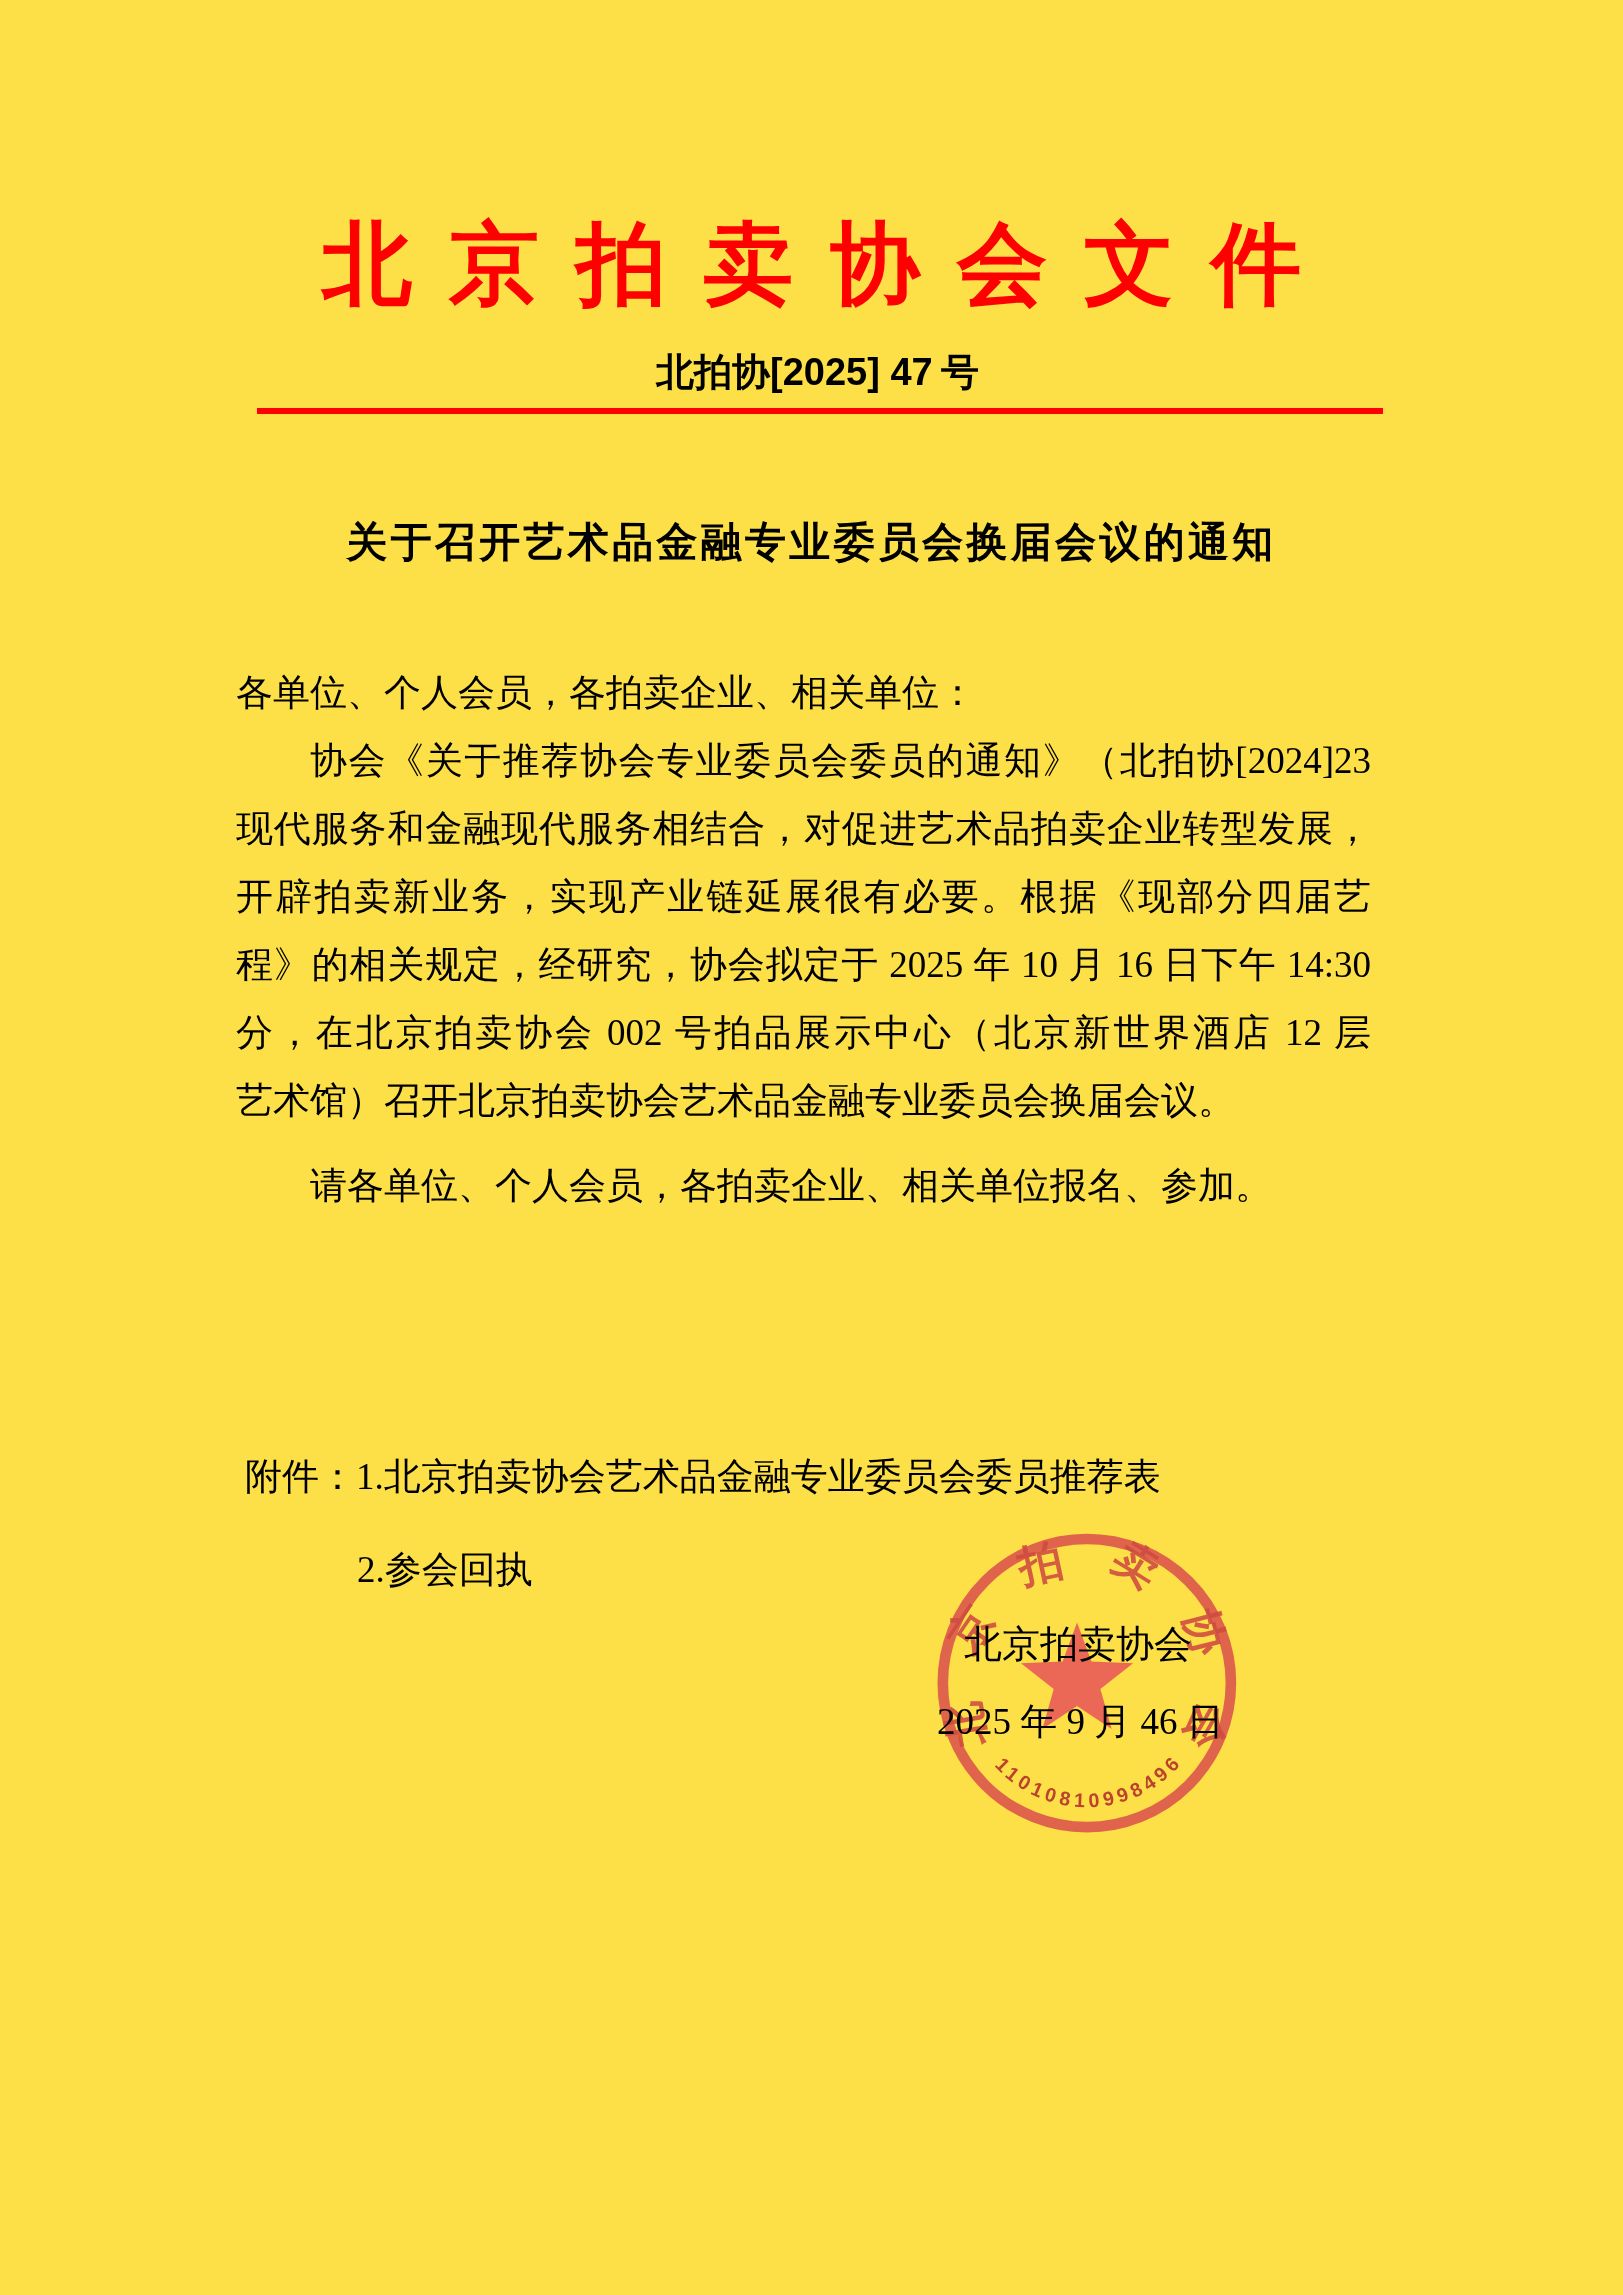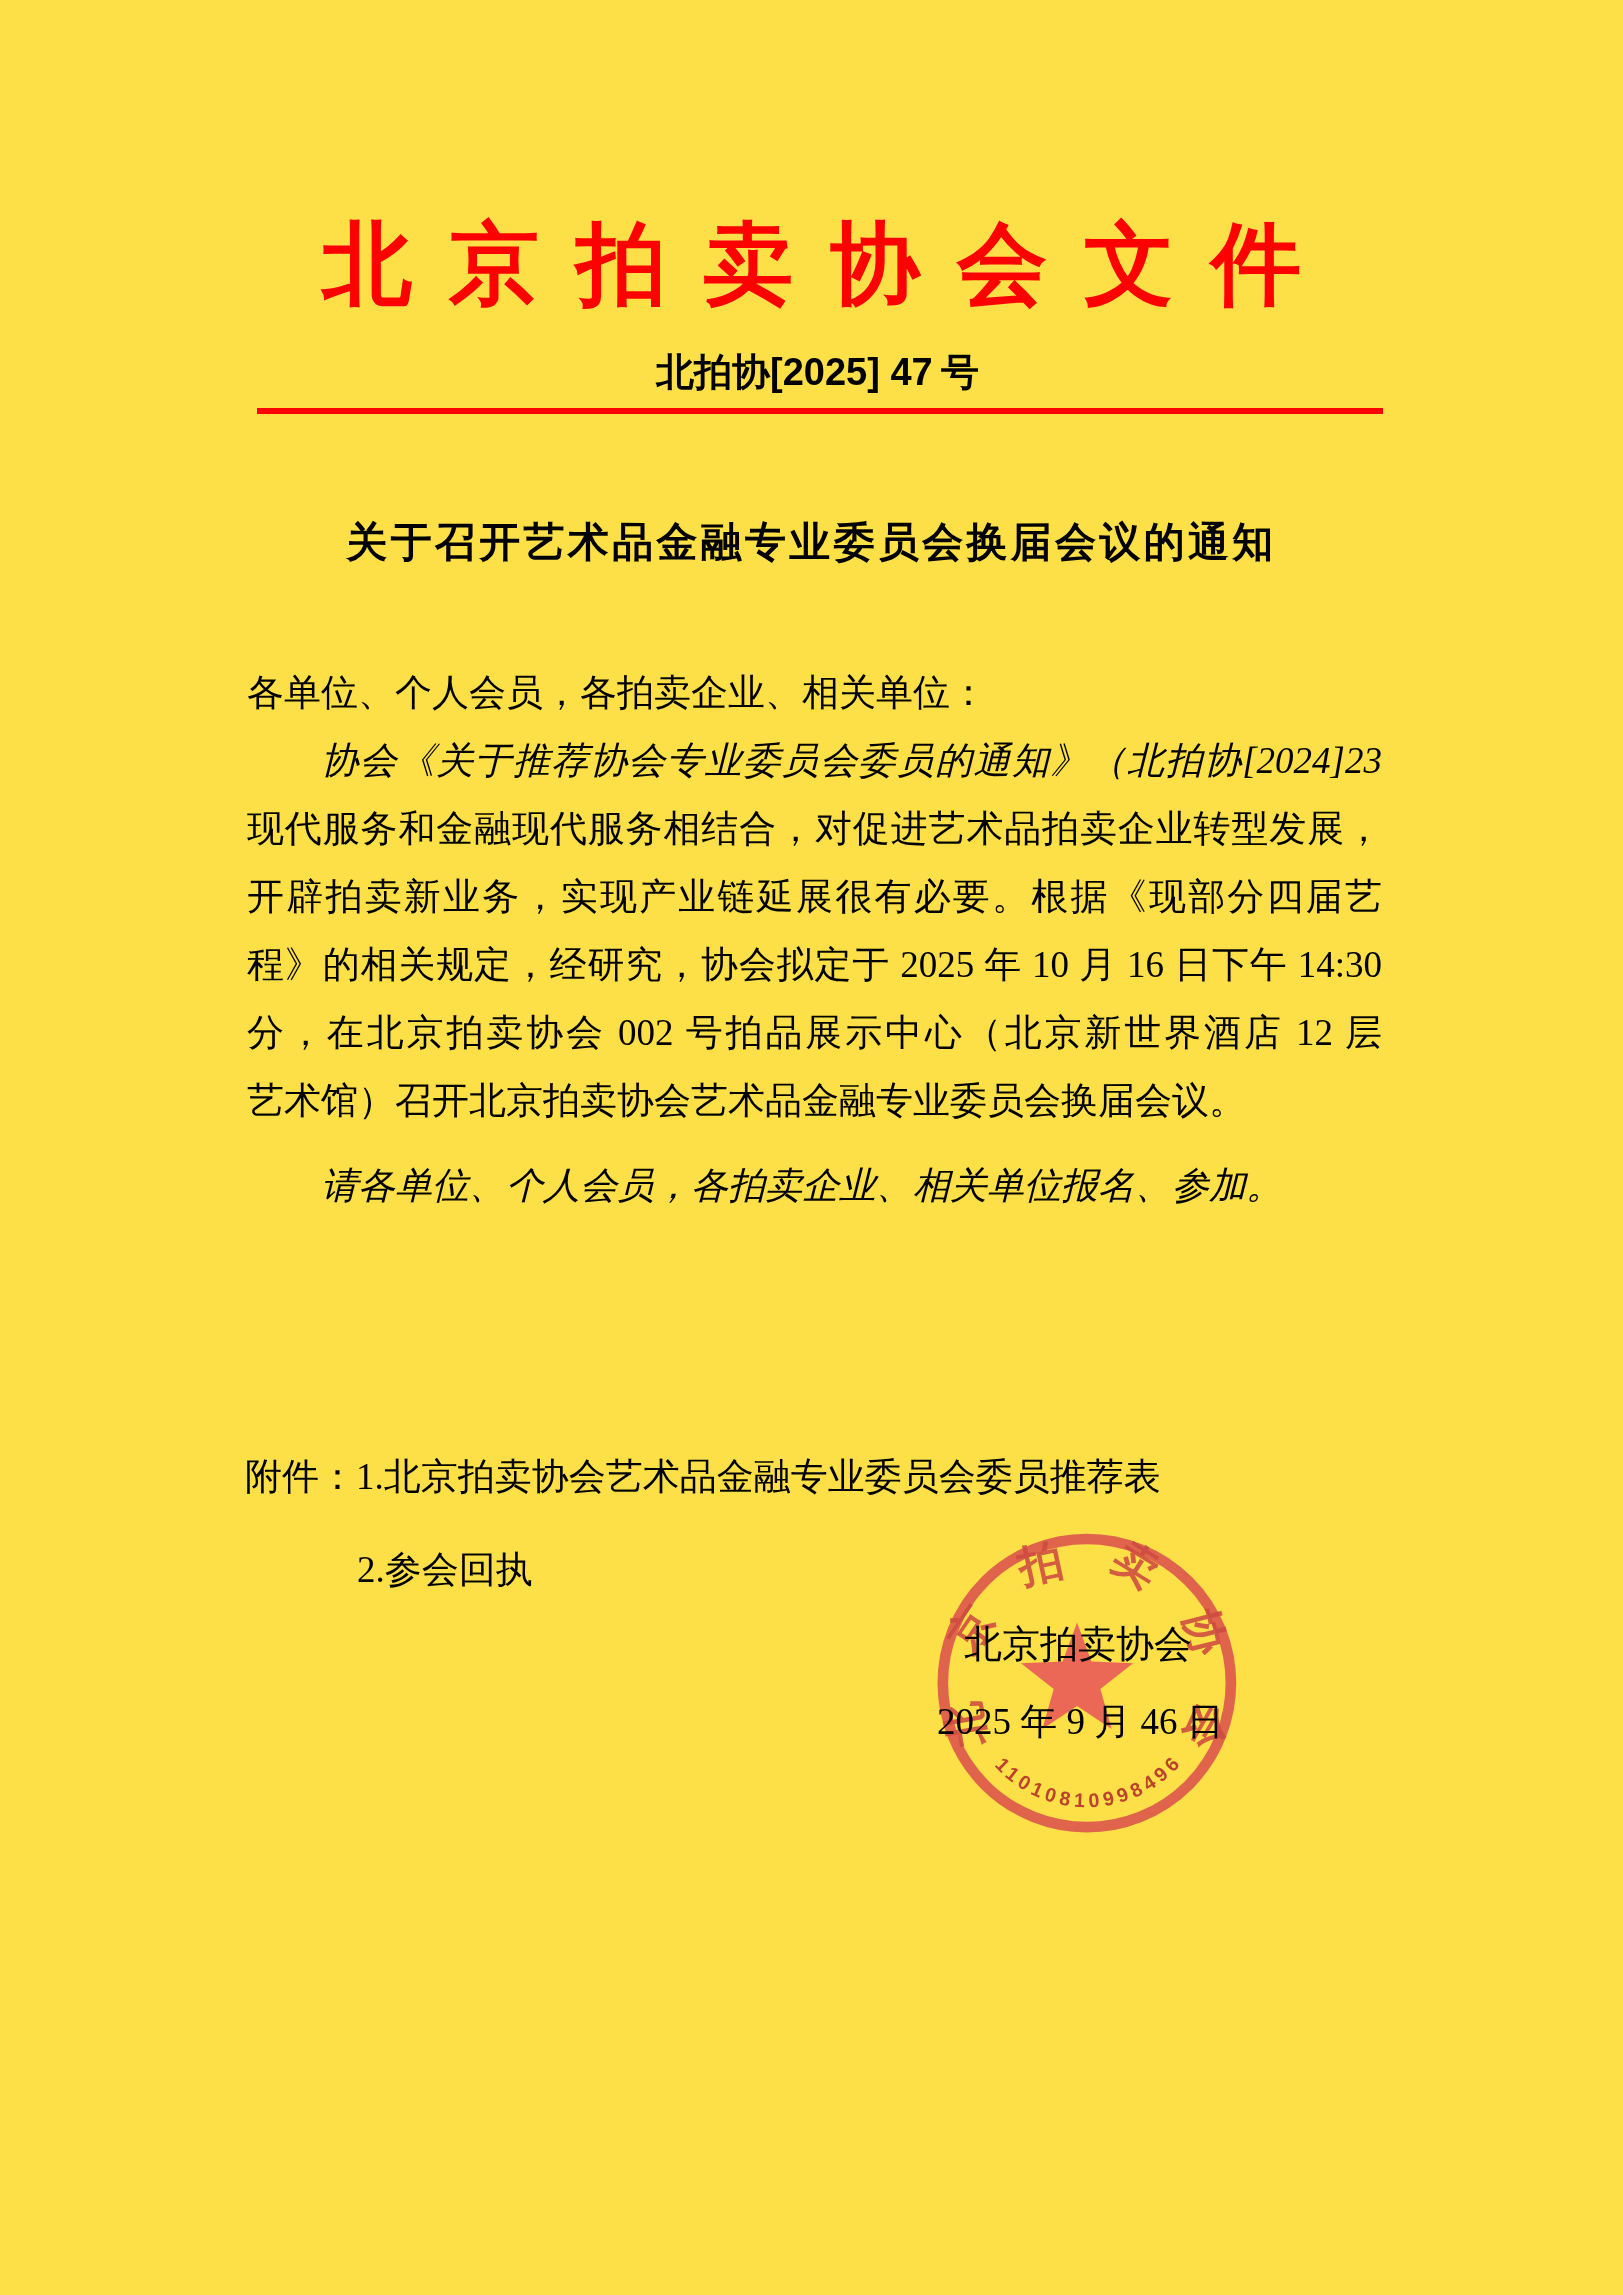--- a/index.html
+++ b/index.html
@@ -45,27 +45,27 @@
   
   .doc-title {
     position:absolute; top:515px; left:0; width:100%;
     text-align:center;
     font-size:41px; font-weight:bold;
     letter-spacing:3.3px;
     white-space:nowrap;
   }
   
   .body-block {
-    position:absolute; top:659px; left:247px; width:1135px;
+    position:absolute; top:659px; left:236px; width:1135px;
     font-size:37px;
   }
   .line { height:68px; line-height:68px; white-space:nowrap; }
   .line.j { text-align:justify; text-align-last:justify; white-space:normal;
             overflow:hidden; }
-  .line.ind { text-indent:74px;font-style:italic; }
+  .line.ind { text-indent:74px; }
   .line.gap { margin-top:17px; }
   
   .attach-1 {
     position:absolute; top:1443px; left:245px;
     font-size:37px; height:68px; line-height:68px; white-space:nowrap;
   }
   .attach-2 {
     position:absolute; top:1536px; left:357px;
     font-size:37px; height:68px; line-height:68px; white-space:nowrap;
   }

